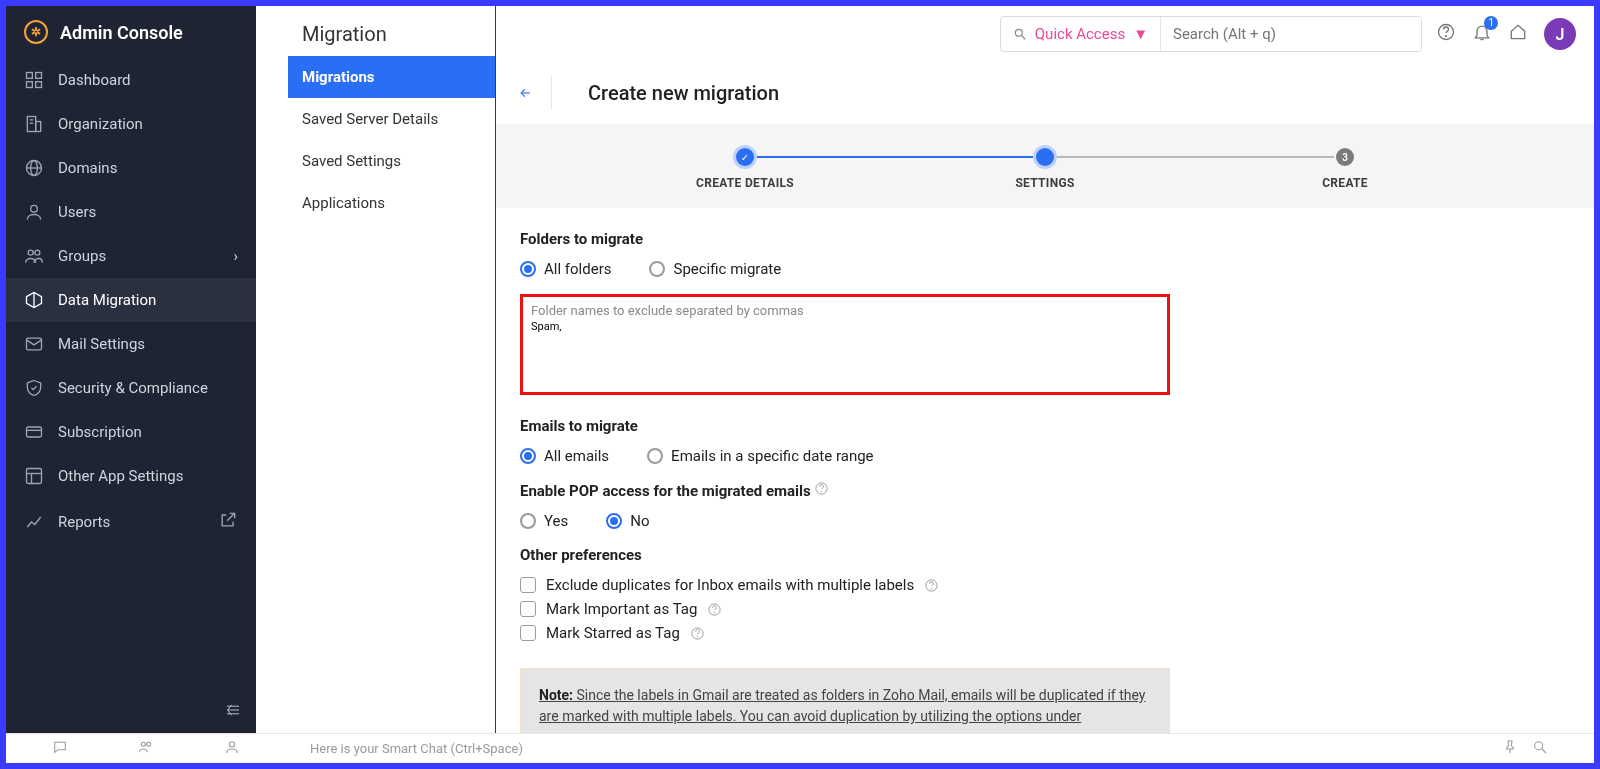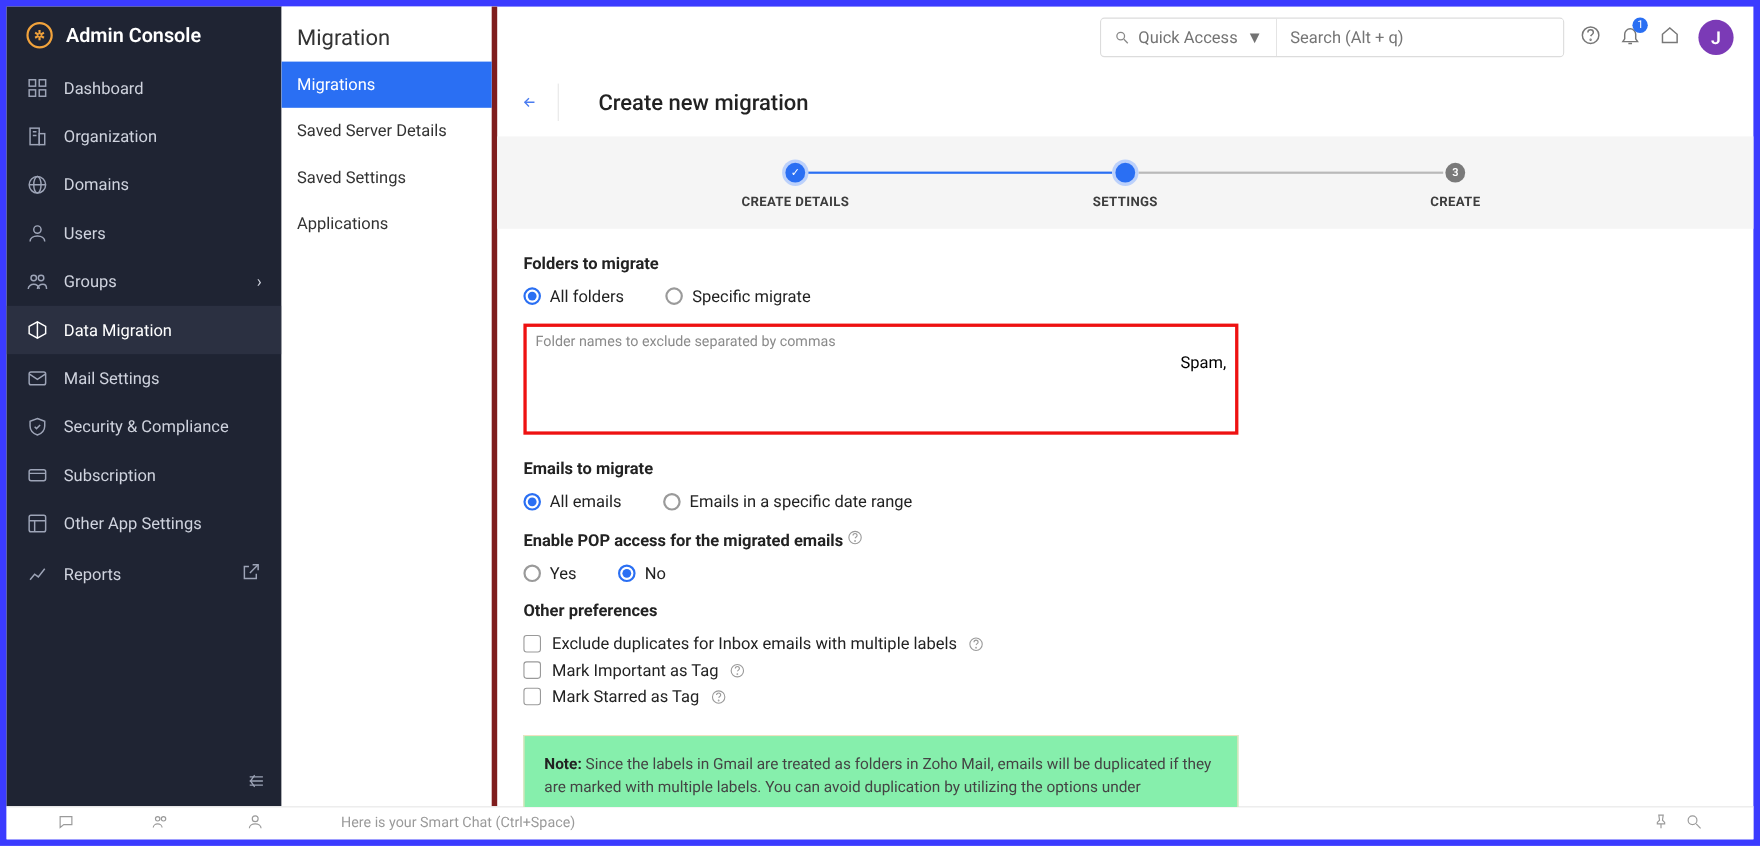--- a/index.html
+++ b/index.html
@@ -13,31 +13,31 @@
 .brand-icon { width:24px; height:24px; border-radius:50%; border:2px solid #f2a33c; display:inline-flex; align-items:center; justify-content:center; color:#f2a33c; font-size:12px; }
 .nav { flex:1; overflow:auto; }
 .nav-item { display:flex; align-items:center; gap:14px; padding:12px 18px; font-size:15px; color:#cfd3de; cursor:pointer; }
 .nav-item.active { background:#2b3041; color:#fff; }
 .nav-item svg { width:20px; height:20px; stroke:#9da4b7; fill:none; stroke-width:1.6; }
 .nav-item.active svg { stroke:#fff; }
 .nav-item .chev, .nav-item .ext { margin-left:auto; }
 .collapse { padding:10px 14px; text-align:right; color:#9da4b7; }
 
 
-.subpanel { width:196px; border-right:5px solid #7f1d1d; background:#fff; }
+.subpanel { width:240px; border-right:1px solid #7f1d1d; background:#fff;padding-left:32px; }
 .subhead { padding:16px 14px 10px; font-size:20px; color:#333; }
 .subitem { padding:12px 14px; font-size:15px; color:#333; cursor:pointer; }
-.subitem.active { background:#2a6ff3; color:#fff; }
+.subitem.active { background:#2a6ff3; color:#fff;font-weight:bold; }
 
 
 .main { flex:1; display:flex; flex-direction:column; min-width:0; }
 .topbar { display:flex; align-items:center; padding:10px 18px 10px 0; gap:14px; }
 .topbar .spacer { flex:1; }
 .searchwrap { display:flex; align-items:center; border:1px solid #dcdcdc; border-radius:4px; height:36px; overflow:hidden; }
-.qa { display:flex; align-items:center; gap:8px; padding:0 12px; color:#737373; font-size:15px; border-right:1px solid #e4e4e4; height:100%; }
+.qa { display:flex; align-items:center; gap:8px; padding:0 12px; color:#ec4899; font-size:15px; border-right:1px solid #e4e4e4; height:100%; }
 .qa svg { width:14px; height:14px; stroke:#888; fill:none; stroke-width:2; }
 .searchwrap input { border:0; outline:0; padding:0 12px; font-size:15px; width:260px; height:100%; color:#333; }
 .icons { display:flex; align-items:center; gap:16px; color:#777; }
 .icons svg { width:20px; height:20px; stroke:#777; fill:none; stroke-width:1.6; }
 .bell { position:relative; }
 .badge { position:absolute; top:-6px; right:-6px; background:#2a6ff3; color:#fff; font-size:10px; border-radius:8px; padding:0 4px; line-height:14px; }
 .avatar { width:32px; height:32px; border-radius:50%; background:#7b3ab6; color:#fff; display:flex; align-items:center; justify-content:center; font-weight:600; }
 
 .pagehead { display:flex; align-items:center; gap:36px; padding:14px 22px; }
 .back { width:34px; height:34px; display:flex; align-items:center; justify-content:center; color:#4a7cf0; border-right:1px solid #e6e6e6; padding-right:18px; cursor:pointer; }
@@ -60,26 +60,26 @@
 .content { padding:18px 24px 40px; overflow:auto; flex:1; color:#222; font-size:15px; max-width:1100px; }
 .section-title { font-weight:700; margin:4px 0 12px; font-size:15px; }
 .radio-row { display:flex; gap:38px; align-items:center; margin-bottom:16px; }
 .radio { display:flex; align-items:center; gap:8px; cursor:pointer; }
 .rb { width:16px; height:16px; border:2px solid #9a9a9a; border-radius:50%; display:inline-block; position:relative; }
 .rb.checked { border-color:#2a6ff3; }
 .rb.checked::after { content:''; position:absolute; inset:2px; border-radius:50%; background:#2a6ff3; }
 
 .exclude-box { border:3px solid #e11; padding:6px 8px 8px; margin-bottom:22px; width:650px; }
 .exclude-box .hint { color:#8a8a8a; font-size:13px; margin-bottom:2px; }
-.exclude-box textarea { width:100%; border:0; outline:0; resize:none; font-size:15px; font-family:inherit; height:60px;text-align:right; }
+.exclude-box textarea { width:100%; border:0; outline:0; resize:none; font-size:11px; font-family:inherit; height:60px; }
 
 .chk-row { display:flex; align-items:center; gap:10px; margin:6px 0; }
 .cb { width:16px; height:16px; border:1.5px solid #9a9a9a; border-radius:3px; display:inline-block; }
 .help { width:15px; height:15px; stroke:#9a9a9a; fill:none; stroke-width:1.6; }
-.note { background:#86efac; border:1px solid #f0e2c0; padding:16px 18px; margin-top:26px; color:#444; width:650px; line-height:1.5; font-size:14px; }
+.note { background:#e5e5e5; border:1px solid #f0e2c0; padding:16px 18px; margin-top:26px; color:#444; width:650px; line-height:1.5; font-size:14px;text-decoration:underline; }
 .note b { color:#222; }
 
 .footer { height:30px; background:#fff; border-top:1px solid #e6e6e6; display:flex; align-items:center; gap:70px; padding:0 46px; color:#9a9a9a; font-size:13px; }
 .footer .chat { color:#9a9a9a; }
 .footer .right { margin-left:auto; display:flex; gap:14px; }
 .footer svg { width:16px; height:16px; stroke:#9a9a9a; fill:none; stroke-width:1.6; }
 </style>
 </head>
 <body>
 

